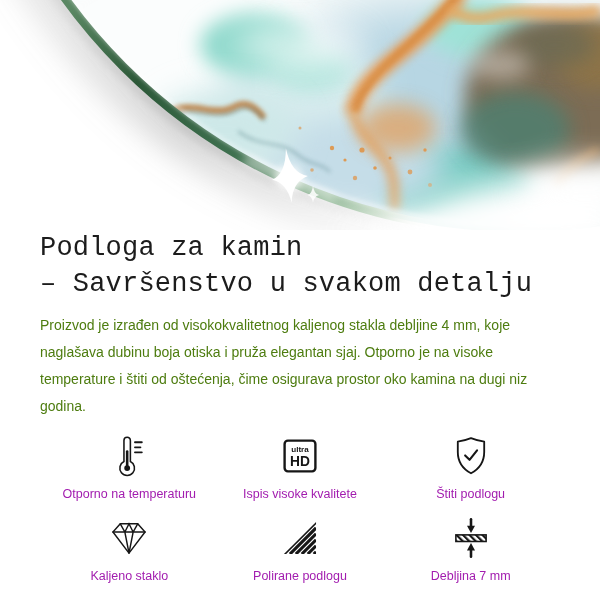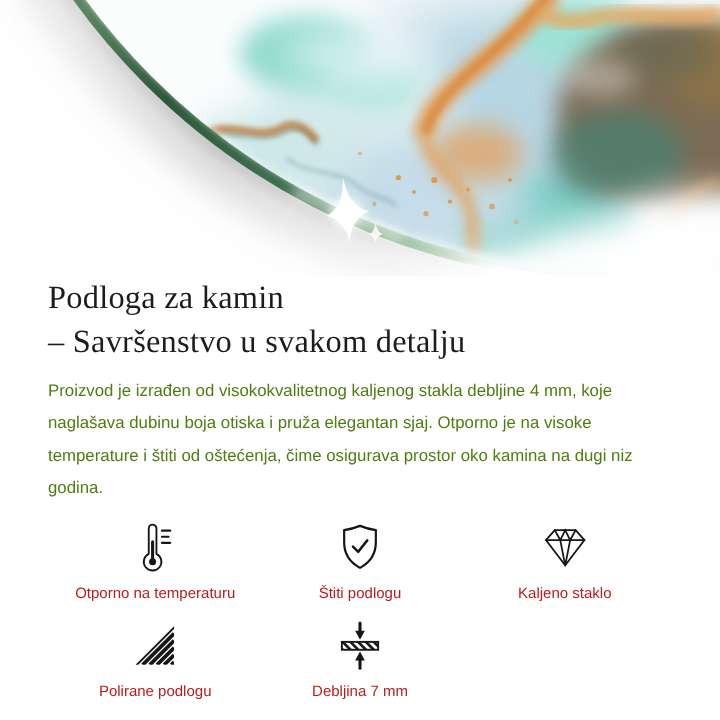--- a/index.html
+++ b/index.html
@@ -1,30 +1,30 @@
 <!DOCTYPE html>
 <html><head>
 <meta charset="utf-8">
 <style>
   html,body{margin:0;padding:0;background:#ffffff;}
   .page{width:600px;height:600px;position:relative;background:#ffffff;overflow:hidden;
         font-family:"Liberation Sans","DejaVu Sans",sans-serif;}
   .hero{position:relative;width:600px;height:230px;}
   .hero svg{display:block;}
   .content{padding:0 40px;}
-  .title{font-family:Liberation Serif, serif;font-weight:400;color:#1c1c1c;
+  .title{font-family:Liberation Mono, monospace;font-weight:400;color:#1c1c1c;
          font-size:27px;line-height:36px;margin:0 0 10px 0;letter-spacing:.2px;}
   .title span{display:block;}
   .desc{font-size:14px;line-height:27px;color:#4d7c0f;margin:0;max-width:532px;}
   .features{margin-top:14px;display:grid;grid-template-columns:1fr 1fr 1fr;row-gap:14px;
             text-align:center;padding:0 4px;}
   .feature{display:flex;flex-direction:column;align-items:center;}
   .icon-wrap{height:44px;display:flex;align-items:flex-end;justify-content:center;}
   .icon-wrap svg{width:44px;height:44px;}
-  .feat-label{margin-top:8px;font-size:12.5px;line-height:16px;color:#b91c1c;}
+  .feat-label{margin-top:8px;font-size:12.5px;line-height:16px;color:#a21caf;}
   .ic{stroke:#161616;fill:none;stroke-width:1.7;stroke-linecap:round;stroke-linejoin:round;}
 </style>
 </head>
 <body>
 
 <div class="page">
 
   <div class="hero">
     <svg width="600" height="230" viewBox="0 0 600 230">
       <defs>
@@ -156,20 +156,30 @@
             <line class="ic" x1="22" y1="19" x2="22" y2="34.5" style="stroke-width:2.8"></line>
             <circle cx="22" cy="37.2" r="3.2" fill="#161616"></circle>
             <line class="ic" x1="30.5" y1="9" x2="38" y2="9" style="stroke-width:2"></line>
             <line class="ic" x1="30.5" y1="14.5" x2="36.5" y2="14.5" style="stroke-width:2"></line>
             <line class="ic" x1="30.5" y1="20" x2="38" y2="20" style="stroke-width:2"></line>
           </svg>
         </div>
         <div class="feat-label">Otporno na temperaturu</div>
       </div>
 
+      <div class="feature">
+        <div class="icon-wrap">
+          <svg viewBox="0 0 48 48">
+            <rect class="ic" x="7.2" y="7.2" width="33.6" height="33.6" rx="3.6" style="stroke-width:2.6"></rect>
+            <text x="24" y="20" font-size="8.8" font-weight="bold" text-anchor="middle" fill="#161616" font-family="&quot;Liberation Sans&quot;,sans-serif">ultra</text>
+            <text x="24" y="34.5" font-size="15" font-weight="bold" text-anchor="middle" fill="#161616" font-family="&quot;Liberation Sans&quot;,sans-serif">HD</text>
+          </svg>
+        </div>
+        <div class="feat-label">Ispis visoke kvalitete</div>
+      </div>
 
       <div class="feature">
         <div class="icon-wrap">
           <svg viewBox="0 0 48 48">
             <path class="ic" style="stroke-width:2" d="M24 4.6 C29 6.6 33.8 7.8 38.4 8.4 L38.4 19.5 C38.4 30.2 33 37.9 24 42.8 C15 37.9 9.6 30.2 9.6 19.5 L9.6 8.4 C14.2 7.8 19 6.6 24 4.6 Z"></path>
             <path class="ic" style="stroke-width:2.3" d="M17.6 23.4 L22.4 28.2 L30.6 17.8"></path>
           </svg>
         </div>
         <div class="feat-label">Štiti podlogu</div>
       </div>

